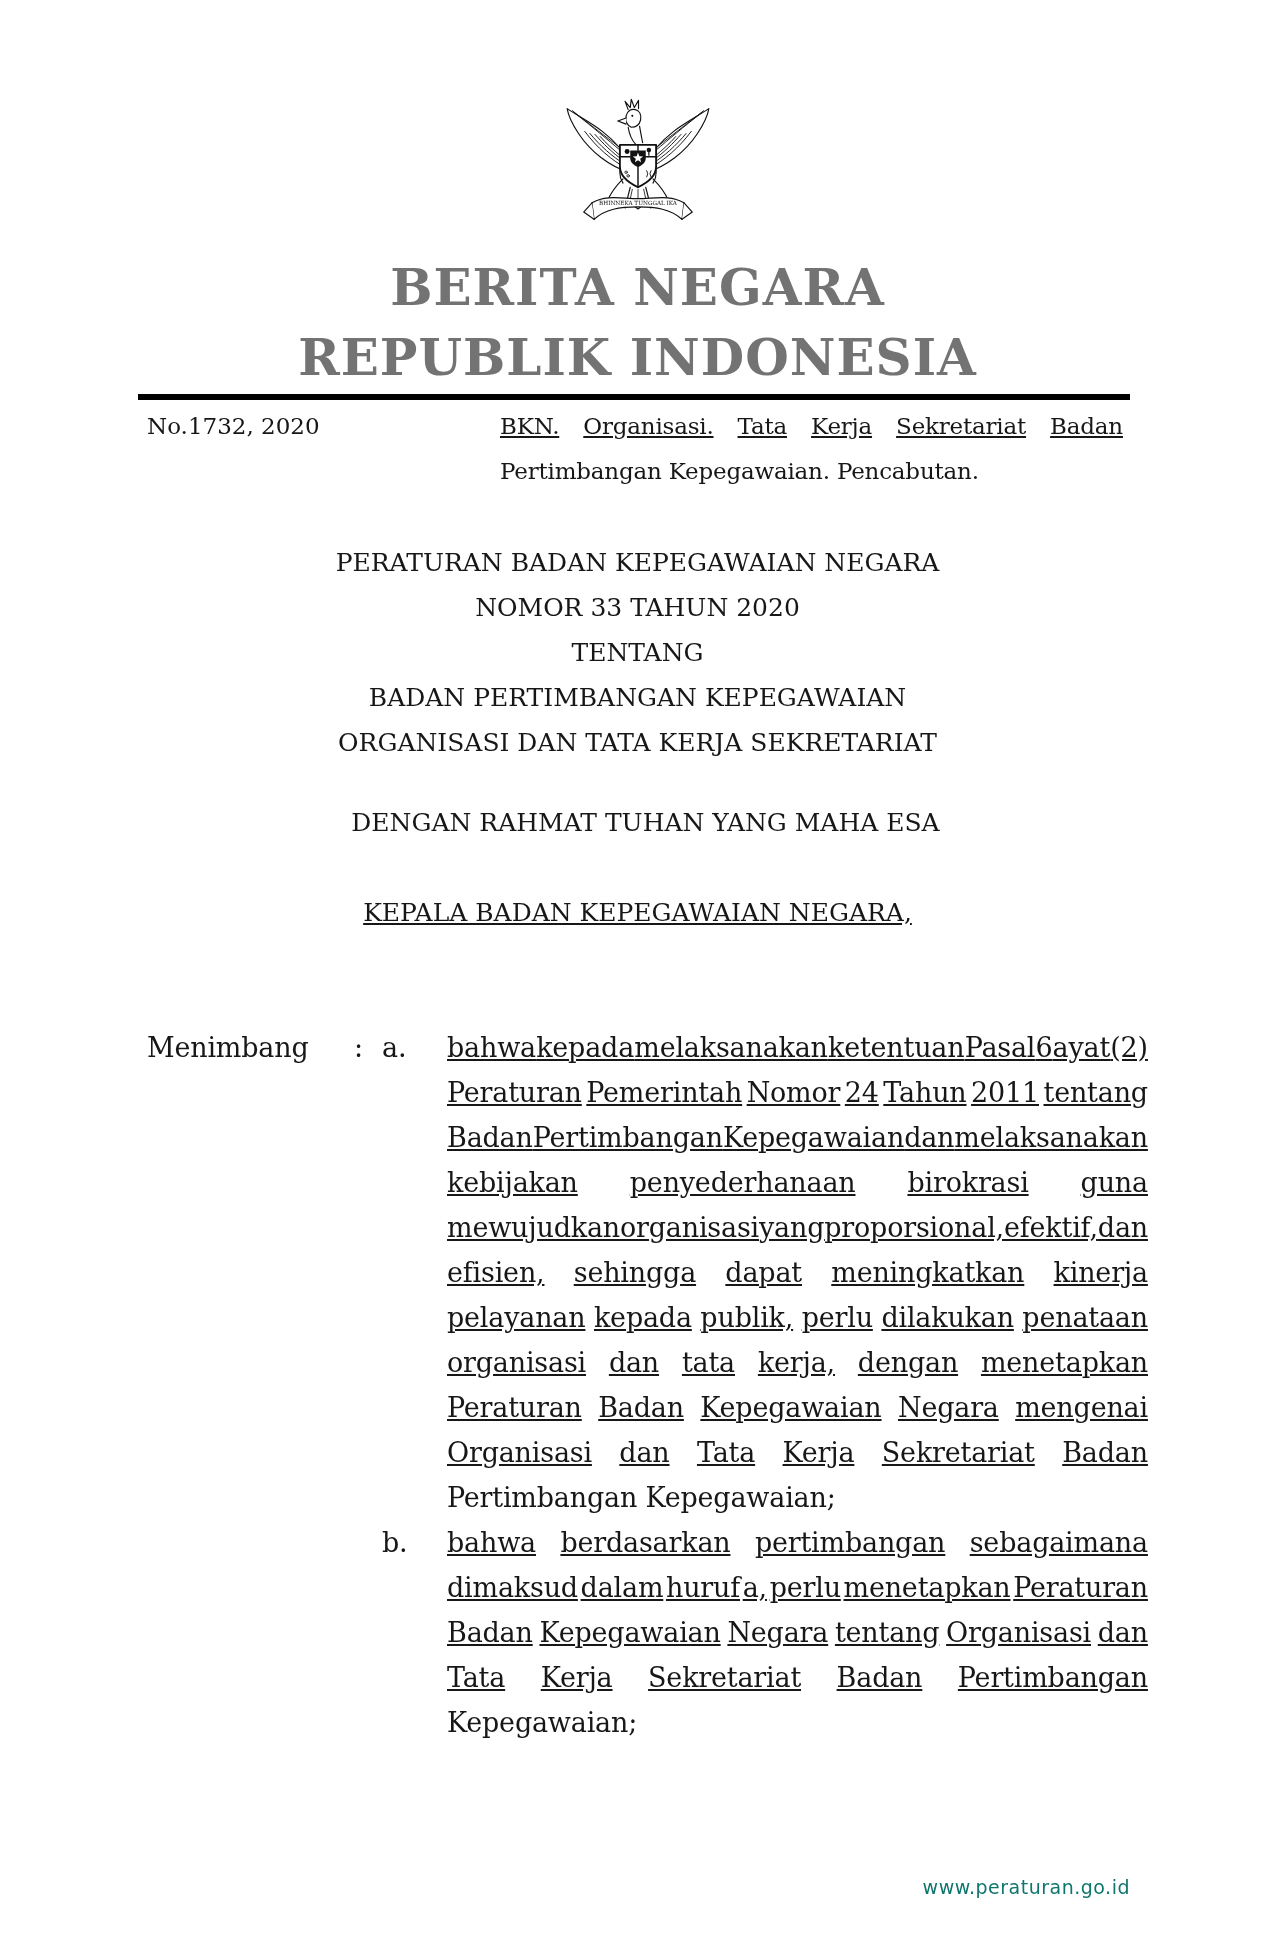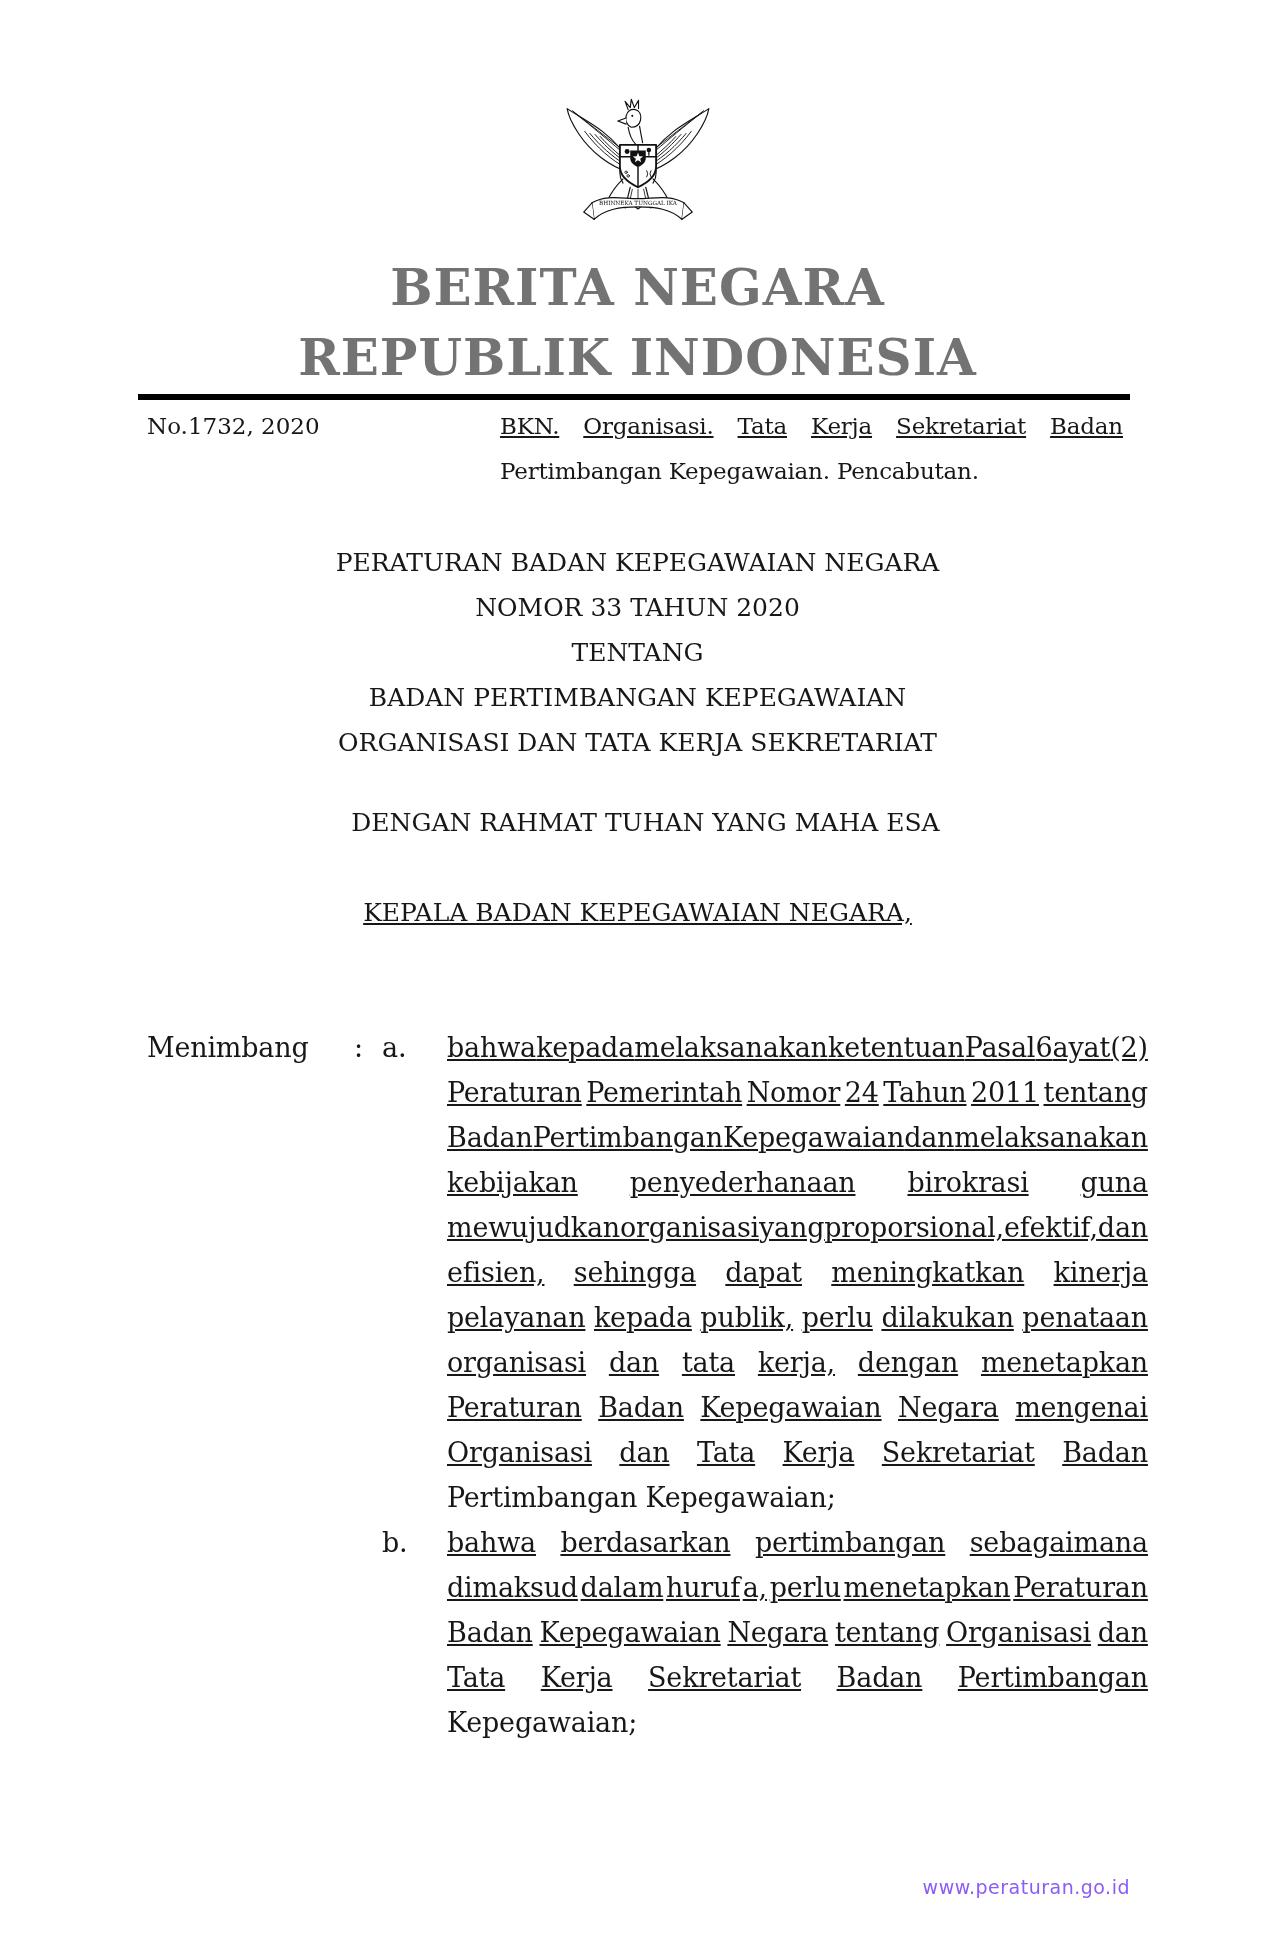--- a/index.html
+++ b/index.html
@@ -104,21 +104,21 @@
     white-space: normal;
     text-decoration: underline;
   }
   .footer {
     position: absolute;
     top: 1876px;
     right: 145px;
     font-family: "DejaVu Sans", sans-serif;
     font-size: 19px;
     letter-spacing: 0.5px;
-    color: #8b5cf6;
+    color: #0f766e;
   }
 </style>
 </head>
 <body>
 
 <div class="page">
 
   <div class="emblem">
     <svg viewBox="0 0 145 158" width="150" height="164" fill="none" stroke="#111111" stroke-width="1.1" stroke-linecap="round" stroke-linejoin="round">
       <g id="rwing">

